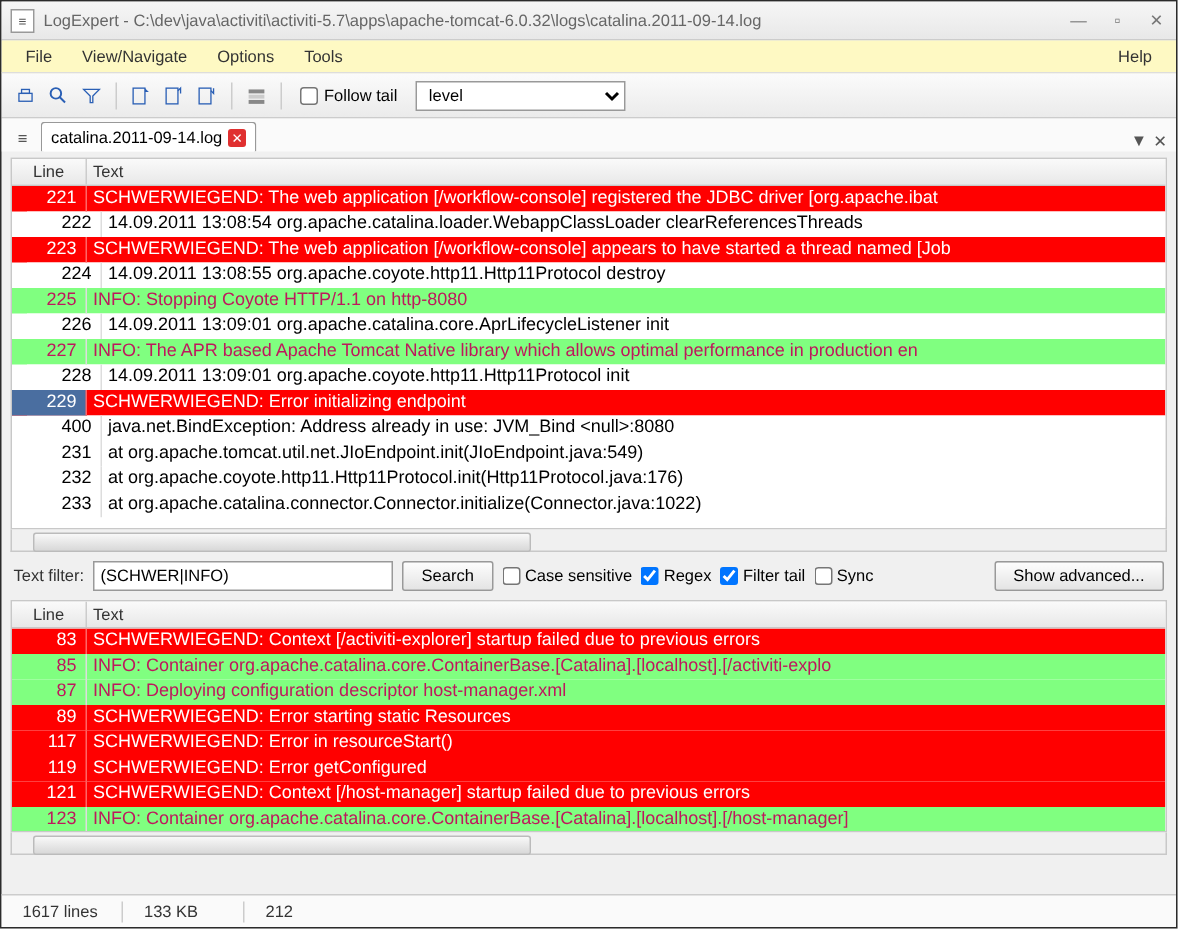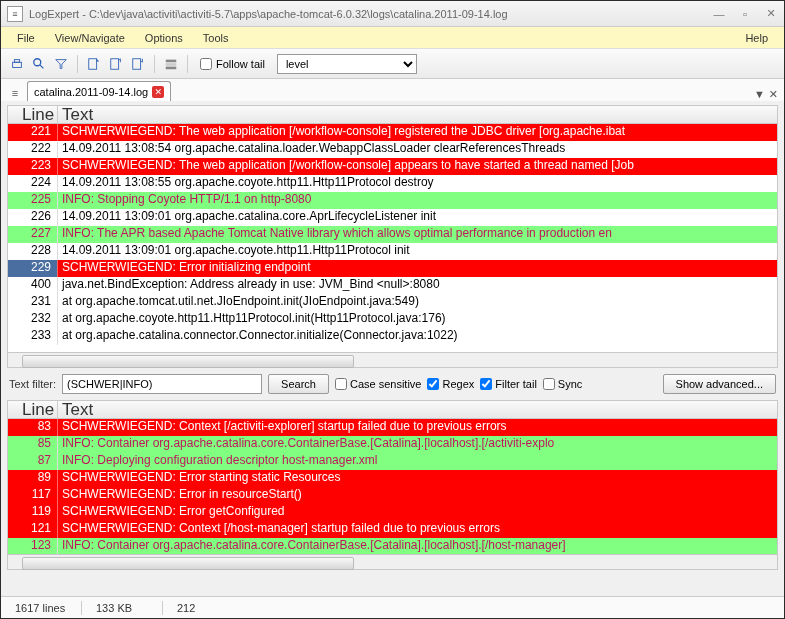--- a/index.html
+++ b/index.html
@@ -93,35 +93,35 @@
   .content {
     flex:1; display:flex; flex-direction:column;
     padding:4px 6px 0 6px; gap:0; overflow:hidden;
   }
   .grid {
     border:1px solid #c8c8c8; background:#fff;
     overflow:hidden; display:flex; flex-direction:column;
   }
   .grid-head {
     display:flex; background:linear-gradient(#fafafa,#e8e8e8);
-    border-bottom:1px solid #c8c8c8; height:18px; font-size:17px; color:#333;justify-content:flex-end;
+    border-bottom:1px solid #c8c8c8; height:18px; font-size:11px; color:#333;justify-content:flex-end;
   }
   .gh-line { width:50px; padding-left:14px; border-right:1px solid #ccc; line-height:18px;}
   .gh-text { flex:1; padding-left:4px; line-height:18px;}
   .grid-body { overflow:hidden; }
   .grow {
     display:flex; height:17px; font-family:Liberation Sans, sans-serif; font-size:12px;
     white-space:nowrap;
   }
   .grow .cell-line { width:50px; text-align:right; padding-right:6px; border-right:1px solid #ddd;}
   .grow .cell-text { flex:1; padding-left:4px; overflow:hidden; }
   .grow.sev-error { background:#ff0000; color:#fff; }
   .grow.sev-error .cell-line { border-right-color:#ff6666;}
   .grow.sev-info  { background:#80ff80; color:#be185d; }
-  .grow.sev-none  { background:#ffffff; color:#000; }
+  .grow.sev-none  { background:#ffffff; color:#000;margin-left:10px; }
   .grow.sev-error.selected .cell-line,
   .grow.selected .cell-line { background:#4a6ea0; color:#fff; }
   .grid1 { height: 248px; }
   .hscroll {
     height:15px; background:#f0f0f0; border:1px solid #c8c8c8; border-top:none;
     position:relative;
   }
   .hscroll::before {
     content:""; position:absolute; left:14px; top:2px; width:330px; height:11px;
     background:linear-gradient(#f8f8f8,#d8d8d8); border:1px solid #bbb; border-radius:2px;

